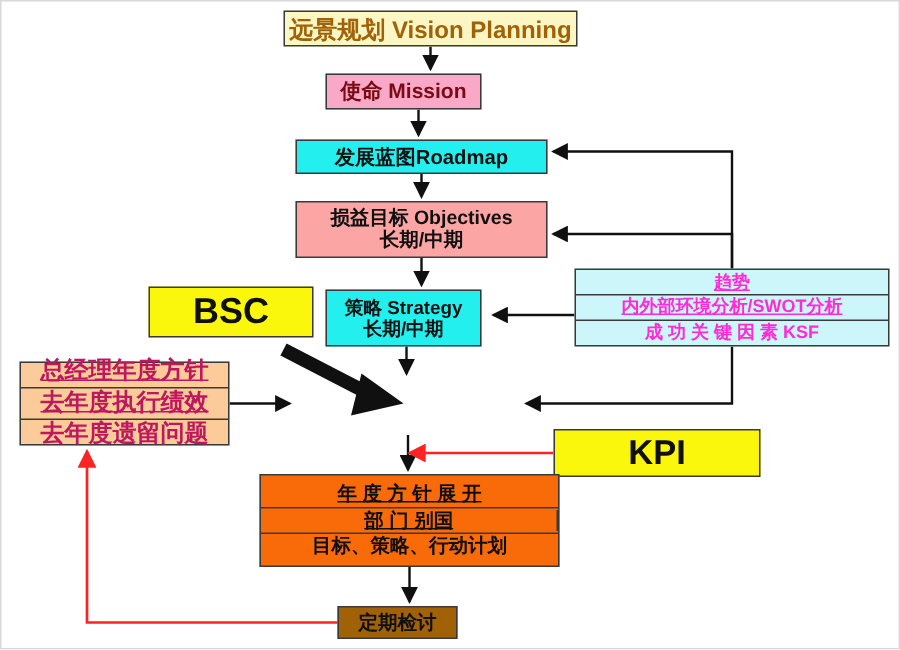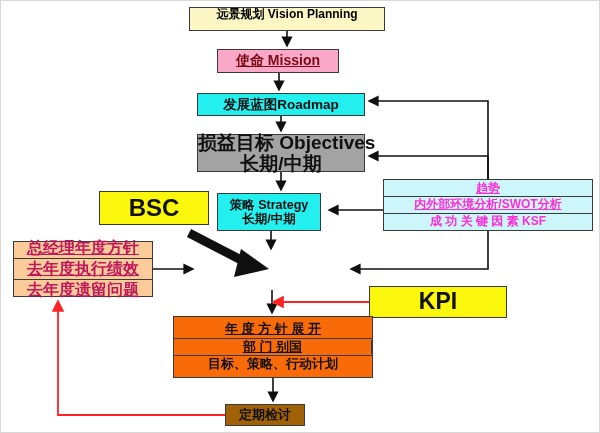--- a/index.html
+++ b/index.html
@@ -12,27 +12,27 @@
        justify-content:center;text-align:center;font-weight:bold;}
   .box .ln{line-height:1.12;white-space:nowrap;}
   .rowsplit{display:flex;}
   .rowsplit>div{flex:1;}
   .sep-b{border-bottom:1.5px solid #3a3a3a;text-decoration:underline;}
   .sep-r{border-right:1.5px solid #3a3a3a;}
   svg.wires{position:absolute;left:0;top:0;width:600px;height:433px;
             pointer-events:none;}
   
   #vision{left:188px;top:6px;width:196px;height:24px;background:#fbf6c3;
-          color:#000000;font-size:12px;justify-content:flex-start;}
-  #mission{left:216px;top:48px;width:122px;height:24px;background:#f9a8c8;
-           color:#7a0b14;font-size:14px;text-decoration:underline;}
+          color:#a16207;font-size:16px;justify-content:flex-end;}
+  #mission{left:216px;top:48px;width:104px;height:24px;background:#f9a8c8;
+           color:#7a0b14;font-size:14px;}
   #roadmap{left:196px;top:92px;width:168px;height:23px;background:#24efef;
            color:#101010;font-size:13.5px;}
-  #objectives{left:196px;top:133px;width:168px;height:38px;background:#a3a3a3;
-              color:#101010;font-size:19px;}
+  #objectives{left:196px;top:133px;width:168px;height:38px;background:#fca5a5;
+              color:#101010;font-size:13px;}
   #strategy{left:216px;top:192px;width:104px;height:38px;background:#24efef;
             color:#101010;font-size:12.5px;}
   #bsc{left:98px;top:190px;width:110px;height:34px;background:#fbf70c;
        color:#101010;font-size:24px;}
   #kpi{left:368px;top:285px;width:138px;height:32px;background:#fbf70c;
        color:#101010;font-size:23px;}
   #trend{left:382px;top:178px;width:210px;height:52px;background:#cdf6fb;
          color:#ff2bd6;font-size:12px;}
   #trend .ln{padding:1px 0;}
   #inputs{left:12px;top:240px;width:140px;height:56px;background:#fbcb9a;

